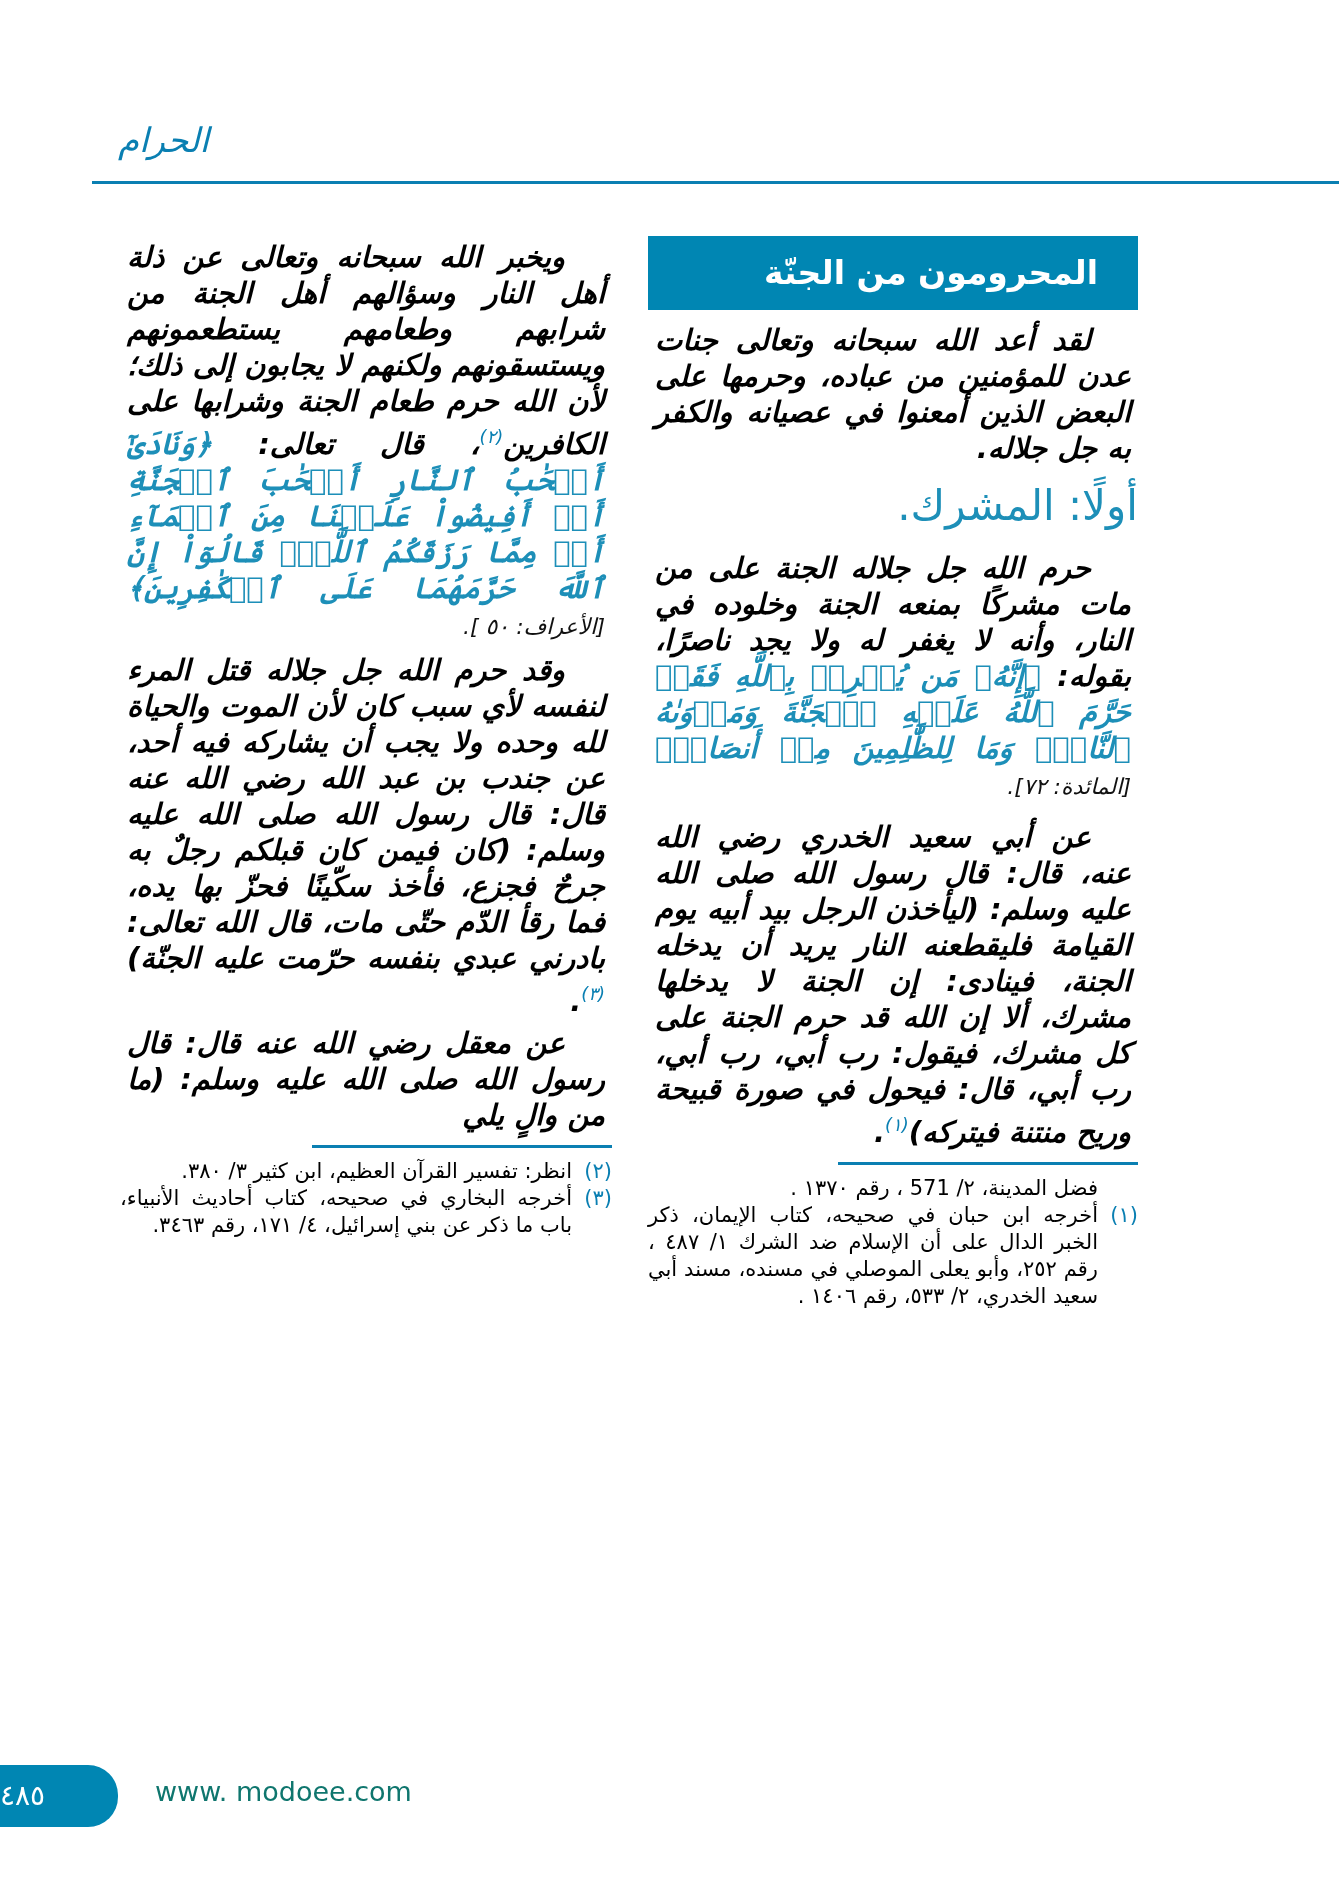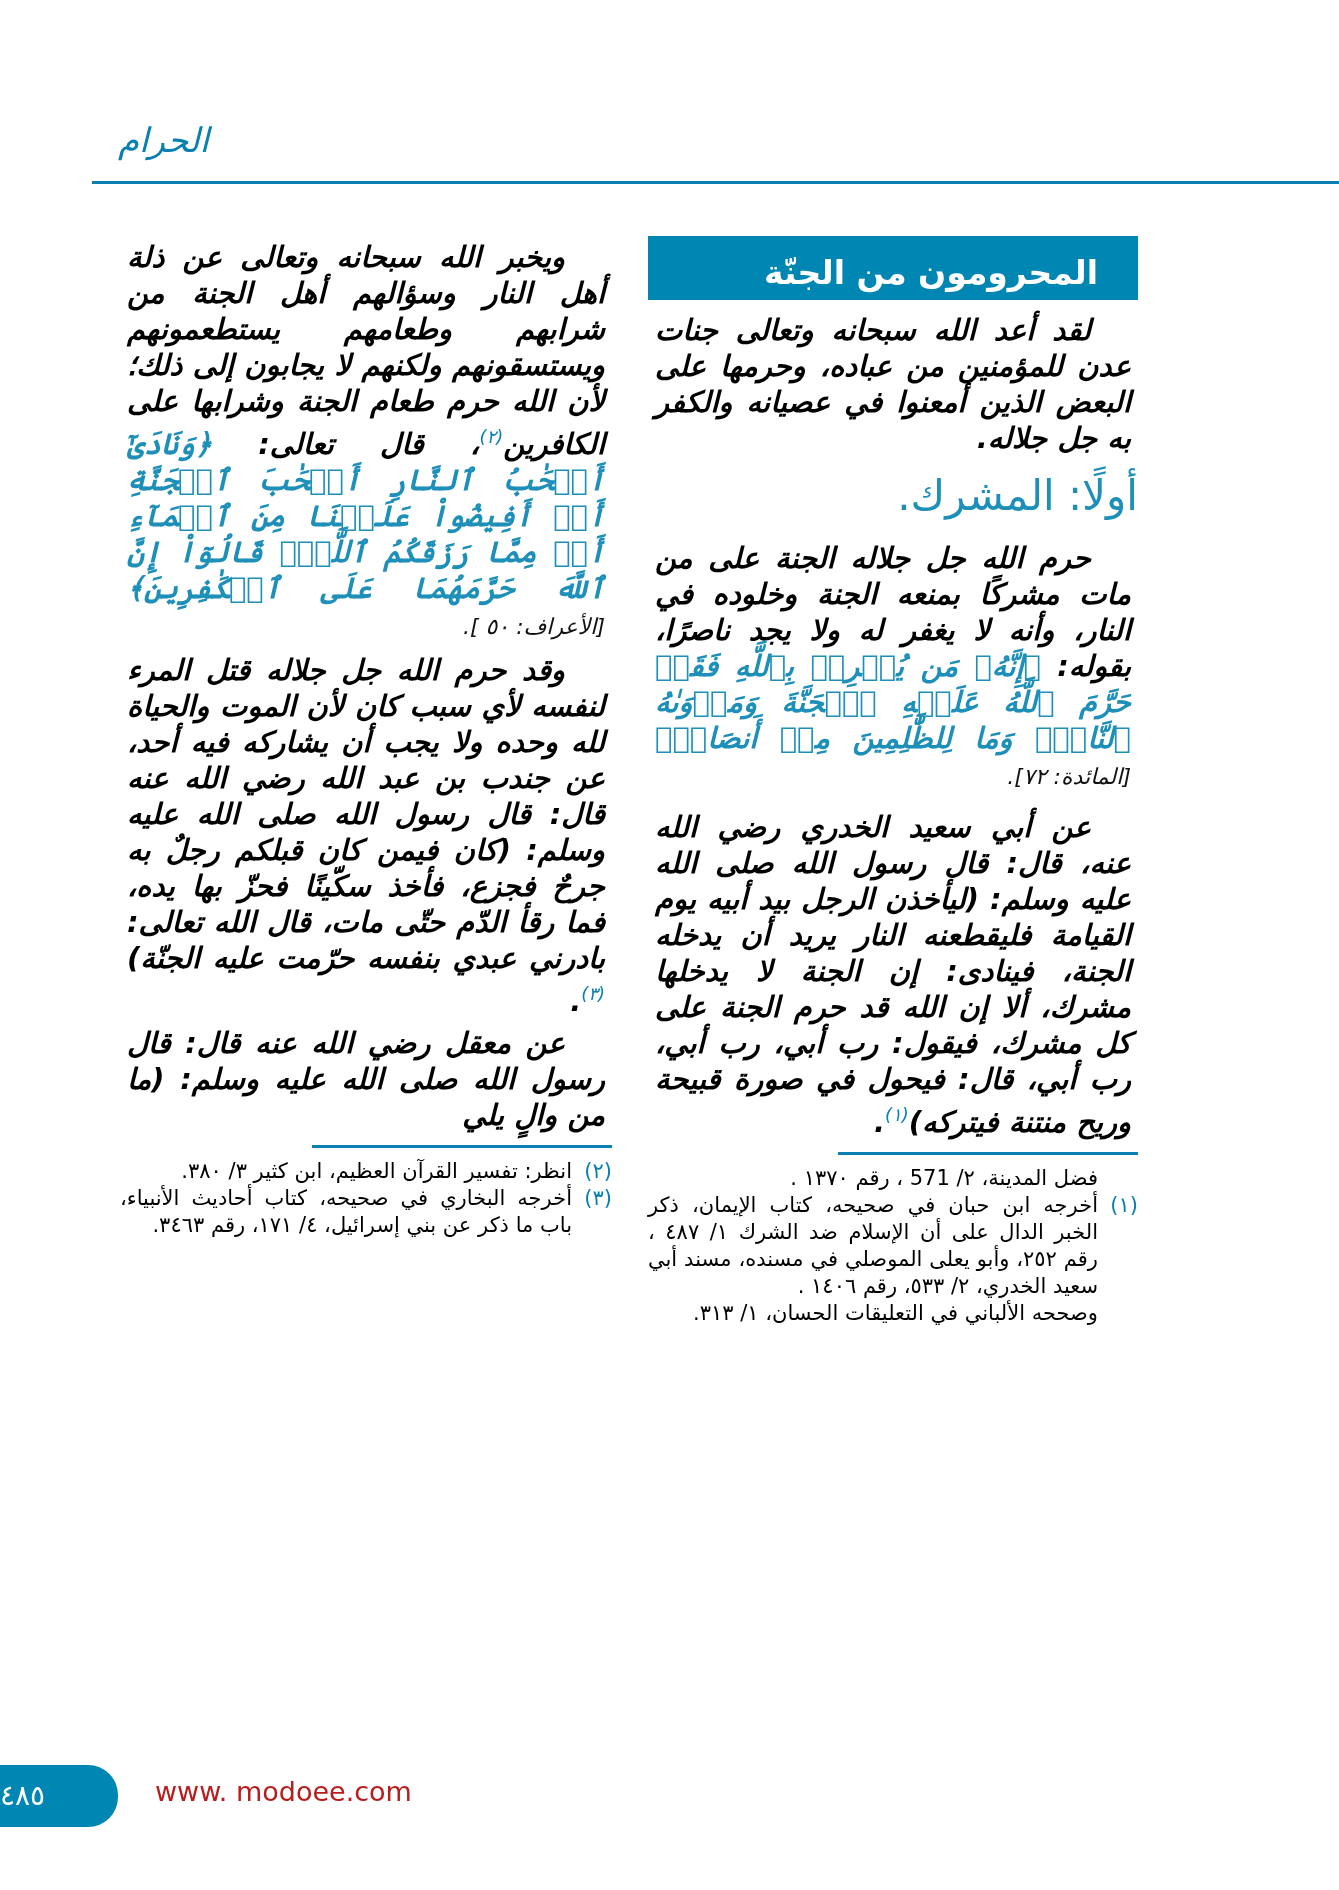--- a/index.html
+++ b/index.html
@@ -6,41 +6,41 @@
     body { width: 1339px; height: 1890px; position: relative; overflow: hidden;
            font-family: "DejaVu Sans", sans-serif; color: #000; }
     .header-title { position: absolute; left: 118px; top: 120px; font-size: 34px;
                     color: #0a7fb2; font-family: "DejaVu Serif", serif; font-style: italic; }
     .header-rule { position: absolute; left: 92px; right: 0; top: 181px; height: 3px; background: #0a7fb2; }
 
     .col { position: absolute; direction: rtl; text-align: justify; text-align-last: right; }
     .col-right { left: 648px; width: 490px; top: 236px; }
     .col-left  { left: 120px; width: 492px; top: 232px; }
 
-    .section-box { background: #0086b3; color: #fff; height: 64px; line-height: 74px;
+    .section-box { background: #0086b3; color: #fff; height: 74px; line-height: 74px;
                    padding-right: 40px; font-size: 33px; font-weight: bold; margin-bottom: 12px;
                    width: 100%; box-sizing: border-box; text-align: right; }
     .p { font-size: 29px; font-weight: bold; line-height: 36px; margin: 7px; font-style: italic; }
     .p .indent { display: inline-block; width: 40px; }
     .quran { color: #1d8fb8; font-family: "DejaVu Serif", serif; font-weight: bold; }
     .ref { font-weight: normal; font-size: 22px; color: #111; }
     .fnref { color: #0a7fb2; font-size: 18px; vertical-align: super; font-weight: normal; }
     .subhead { color: #1d8fb8; font-size: 42px; font-weight: normal; line-height: 60px; margin: 10px 0 14px 0; }
 
     .fn-rule { height: 3px; background: #0a7fb2; margin: 12px 0 10px auto; width: 300px; }
     .fn { font-size: 21px; line-height: 27px; font-weight: normal; margin: 0; display: flex; direction: rtl; }
     .fn .num { color: #0a7fb2; width: 40px; flex: none; }
     .fn .txt { flex: 1; text-align: justify; text-align-last: right; }
     .fn.cont .txt { padding-right: 40px; }
     .fn.pre .txt { padding-right: 40px; }
 
     .page-badge { position: absolute; left: 0; top: 1765px; width: 118px; height: 62px;
                   background: #0086b3; border-radius: 0 30px 30px 0; color: #fff;
                   font-size: 28px; line-height: 62px; }
-    .site-link { position: absolute; left: 155px; top: 1776px; color: #b91c1c; font-size: 27px;
+    .site-link { position: absolute; left: 155px; top: 1776px; color: #0f766e; font-size: 27px;
                  font-family: "DejaVu Sans", sans-serif; }
   </style>
 </head>
 <body>
 
 <div class="header-title">الحرام</div>
 <div class="header-rule"></div>
 
 <div class="col col-right">
   <div class="section-box">المحرومون من الجنّة</div>
@@ -55,23 +55,20 @@
     <span class="indent"></span><span>عن أبي سعيد الخدري رضي الله عنه، قال: قال رسول الله صلى الله عليه وسلم:</span>
     <span>(ليأخذن الرجل بيد أبيه يوم القيامة فليقطعنه النار يريد أن يدخله الجنة، فينادى: إن الجنة لا يدخلها مشرك، ألا إن الله قد حرم الجنة على كل مشرك، فيقول: رب أبي، رب أبي، رب أبي، قال: فيحول في صورة قبيحة وريح منتنة فيتركه)</span><span class="fnref">(١)</span>.
   </p>
   <div class="fn-rule"></div>
   <div class="fn pre">
     <span class="txt">فضل المدينة، ٢/ 571 ، رقم ١٣٧٠ .</span>
   </div>
   <div class="fn">
     <span class="num">(١)</span>
     <span class="txt">أخرجه ابن حبان في صحيحه، كتاب الإيمان، ذكر الخبر الدال على أن الإسلام ضد الشرك ١/ ٤٨٧ ، رقم ٢٥٢، وأبو يعلى الموصلي في مسنده، مسند أبي سعيد الخدري، ٢/ ٥٣٣، رقم ١٤٠٦ .</span>
-  </div>
-  <div class="fn cont">
-    <span class="txt">وصححه الألباني في التعليقات الحسان، ١/ ٣١٣.</span>
   </div>
 </div>
 
 <div class="col col-left">
   <p class="p">
     <span class="indent"></span><span>ويخبر الله سبحانه وتعالى عن ذلة أهل النار وسؤالهم أهل الجنة من شرابهم وطعامهم يستطعمونهم ويستسقونهم ولكنهم لا يجابون إلى ذلك؛ لأن الله حرم طعام الجنة وشرابها على الكافرين</span><span class="fnref">(٢)</span><span>، قال تعالى:</span>
     <span class="quran">﴿وَنَادَىٰٓ أَصۡحَٰبُ ٱلنَّارِ أَصۡحَٰبَ ٱلۡجَنَّةِ أَنۡ أَفِيضُواْ عَلَيۡنَا مِنَ ٱلۡمَآءِ أَوۡ مِمَّا رَزَقَكُمُ ٱللَّهُۚ قَالُوٓاْ إِنَّ ٱللَّهَ حَرَّمَهُمَا عَلَى ٱلۡكَٰفِرِينَ﴾</span>
     <span class="ref">[الأعراف: ٥٠ ].</span>
   </p>
   <p class="p">

